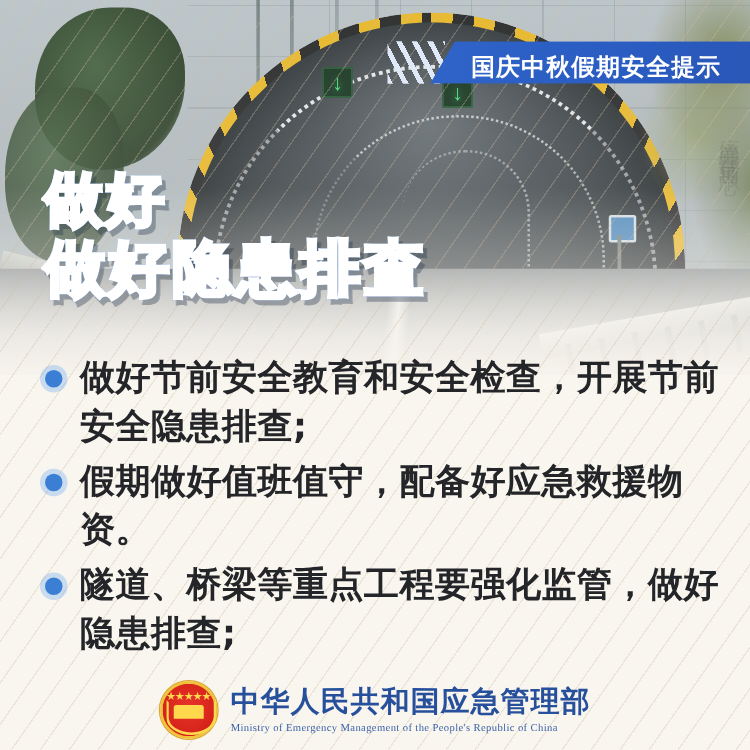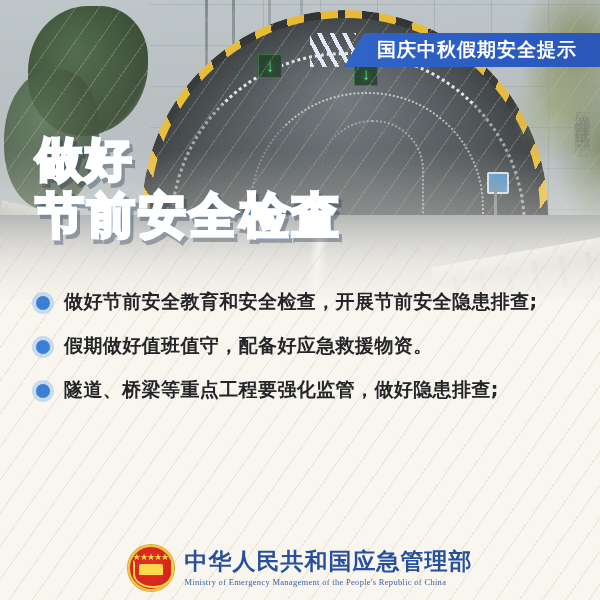--- a/index.html
+++ b/index.html
@@ -165,21 +165,21 @@
   .banner-slashes{
     position:absolute;left:0;top:0;width:46px;height:34px;
     background:repeating-linear-gradient(62deg,
       #dfe9f7 0px,#dfe9f7 4px,
       rgba(255,255,255,0) 4px,rgba(255,255,255,0) 11px);
   }
   .banner-bar{
     position:absolute;left:34px;top:0;width:256px;height:34px;
     background:linear-gradient(90deg,#2f63c8 0%,#2f63c8 6%,#2a5cc2 60%,#2a57b8 100%);
     clip-path:polygon(20px 0, 100% 0, 100% 100%, 0 100%);
-    display:flex;align-items:center;justify-content:center;
+    display:flex;align-items:flex-end;justify-content:center;
   }
   .banner-text{
     color:#ffffff;font-size:19px;font-weight:bold;letter-spacing:1px;
     font-family:"DejaVu Sans","Liberation Sans",sans-serif;
     padding-left:10px;white-space:nowrap;
   }
 
   
   .headline{position:absolute;left:36px;top:132px;z-index:6;}
   .hl-line{
@@ -206,21 +206,21 @@
     position:absolute;left:2px;top:10px;width:22px;height:22px;border-radius:50%;
     background:rgba(120,175,240,0.38);
   }
   .dot-core{
     position:absolute;left:6px;top:14px;width:14px;height:14px;border-radius:50%;
     background:#3b7fd4;
   }
   .bullet-text{
     flex:1 1 auto;
     font-family:"DejaVu Sans","Liberation Sans",sans-serif;
-    font-size:19px;line-height:39px;color:#232528;font-weight:600;
+    font-size:28px;line-height:39px;color:#232528;font-weight:600;
     letter-spacing:0.4px;
   }
 
   
   .footer{
     position:absolute;left:0;top:540px;width:600px;height:56px;z-index:6;
     display:flex;align-items:center;justify-content:center;
   }
   .emblem{
     width:42px;height:42px;border-radius:50%;margin-right:11px;position:relative;
@@ -304,21 +304,21 @@
 
   <div class="banner-wrap">
     <div class="banner-slashes"></div>
     <div class="banner-bar">
       <span class="banner-text">国庆中秋假期安全提示</span>
     </div>
   </div>
 
   <div class="headline">
     <div class="hl-line l1">做好</div>
-    <div class="hl-line l2">节前安全检查</div>
+    <div class="hl-line l2">做好隐患排查</div>
   </div>
 
   <div class="bullets">
 
     <div class="bullet-row">
       <span class="dot-wrap">
         <span class="dot-halo"></span>
           <span class="dot-core"></span>
       </span>
       <span class="bullet-text">做好节前安全教育和安全检查，开展节前安全隐患排查;</span>

